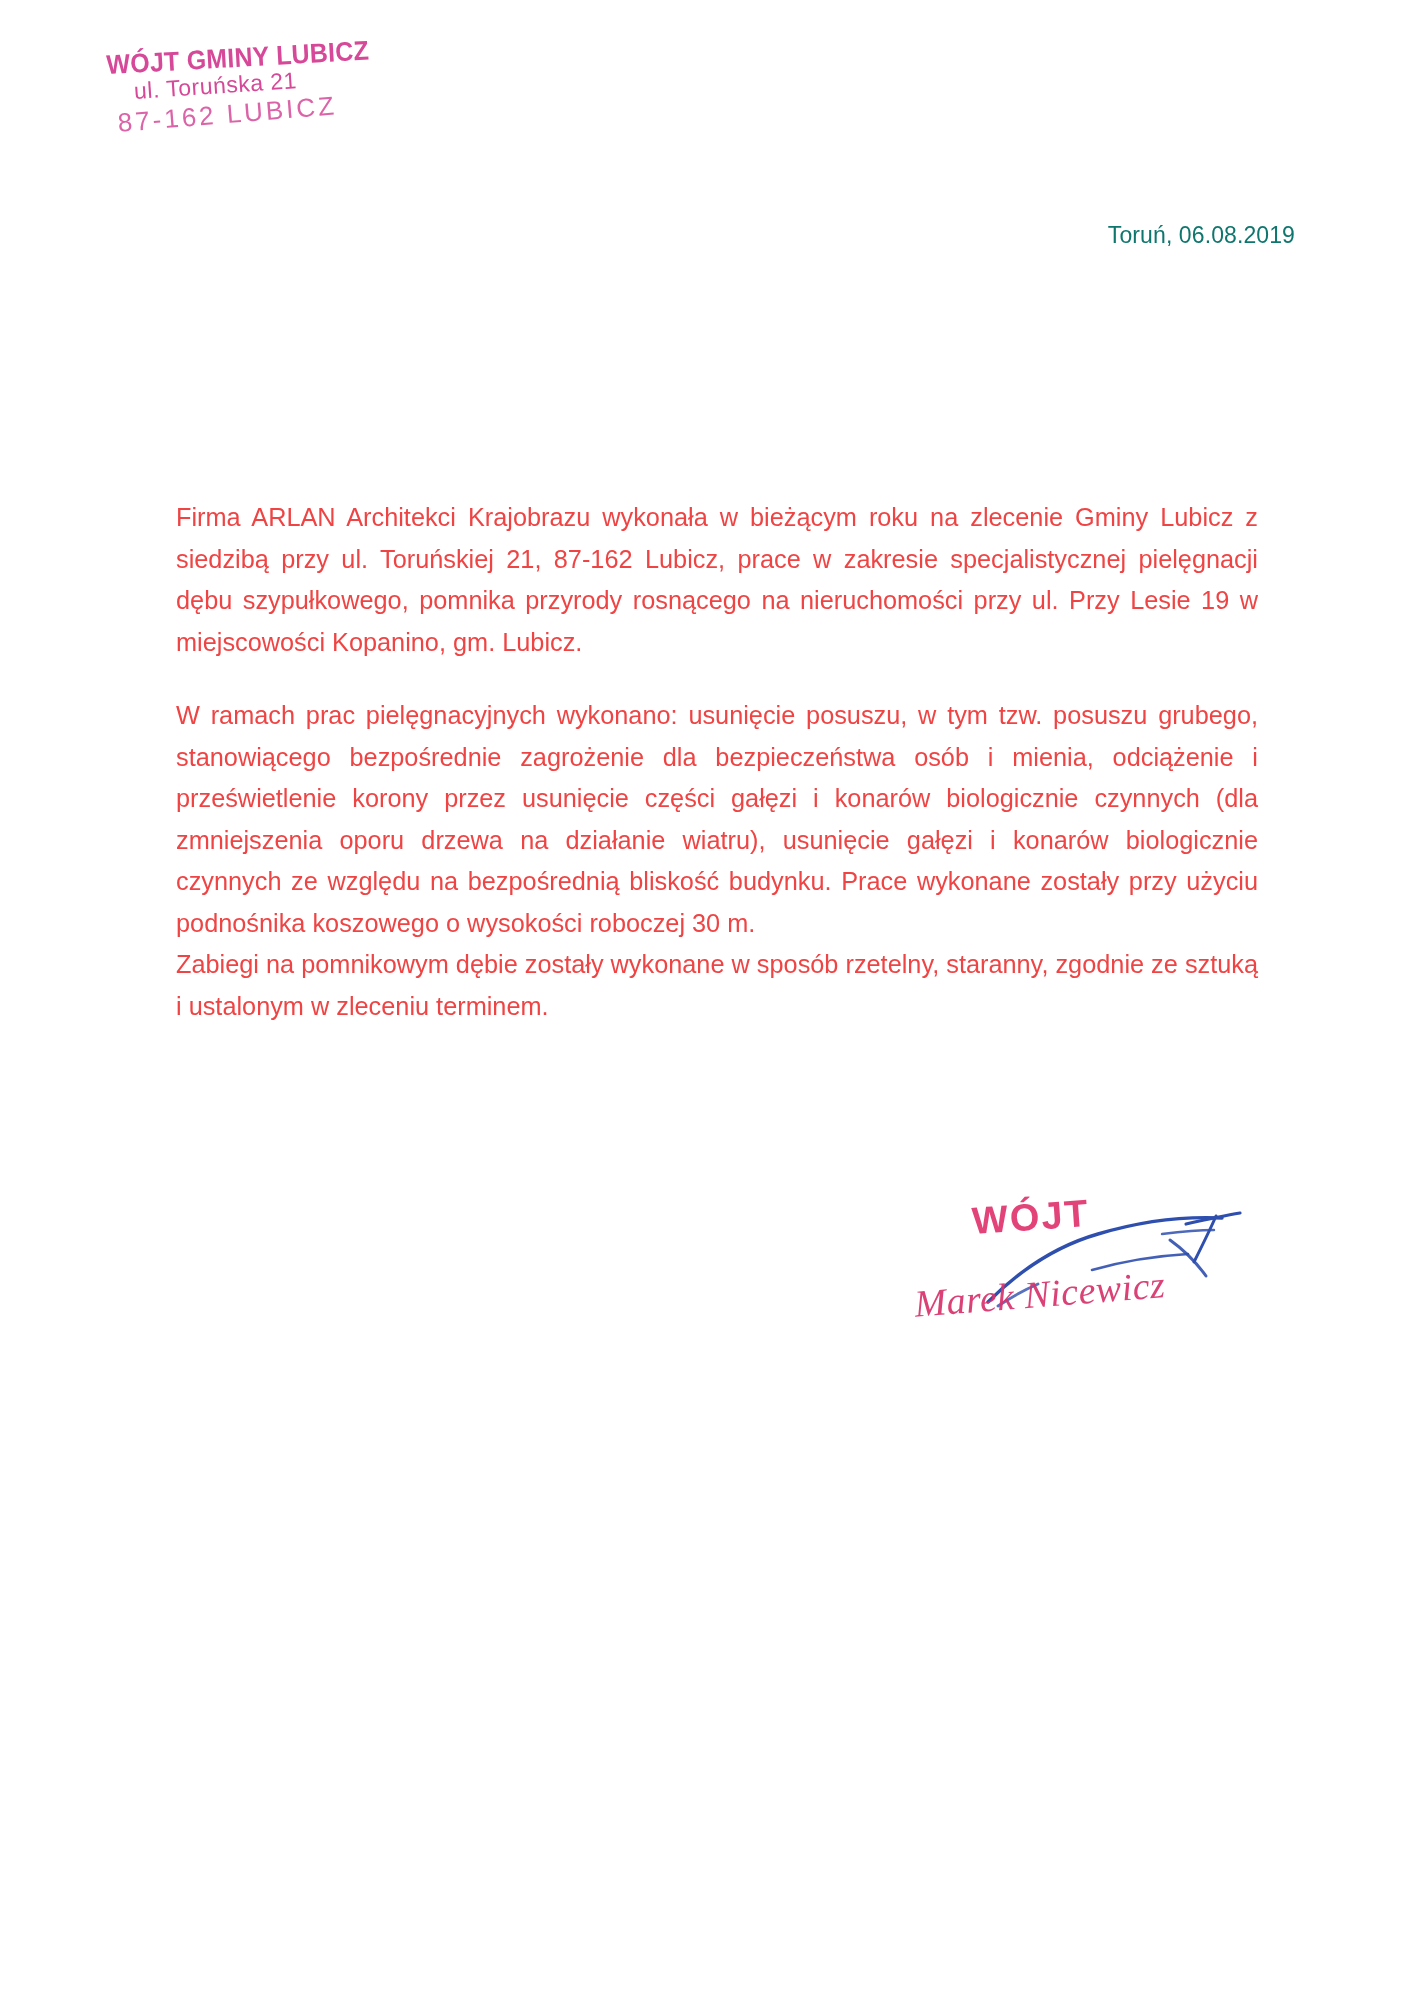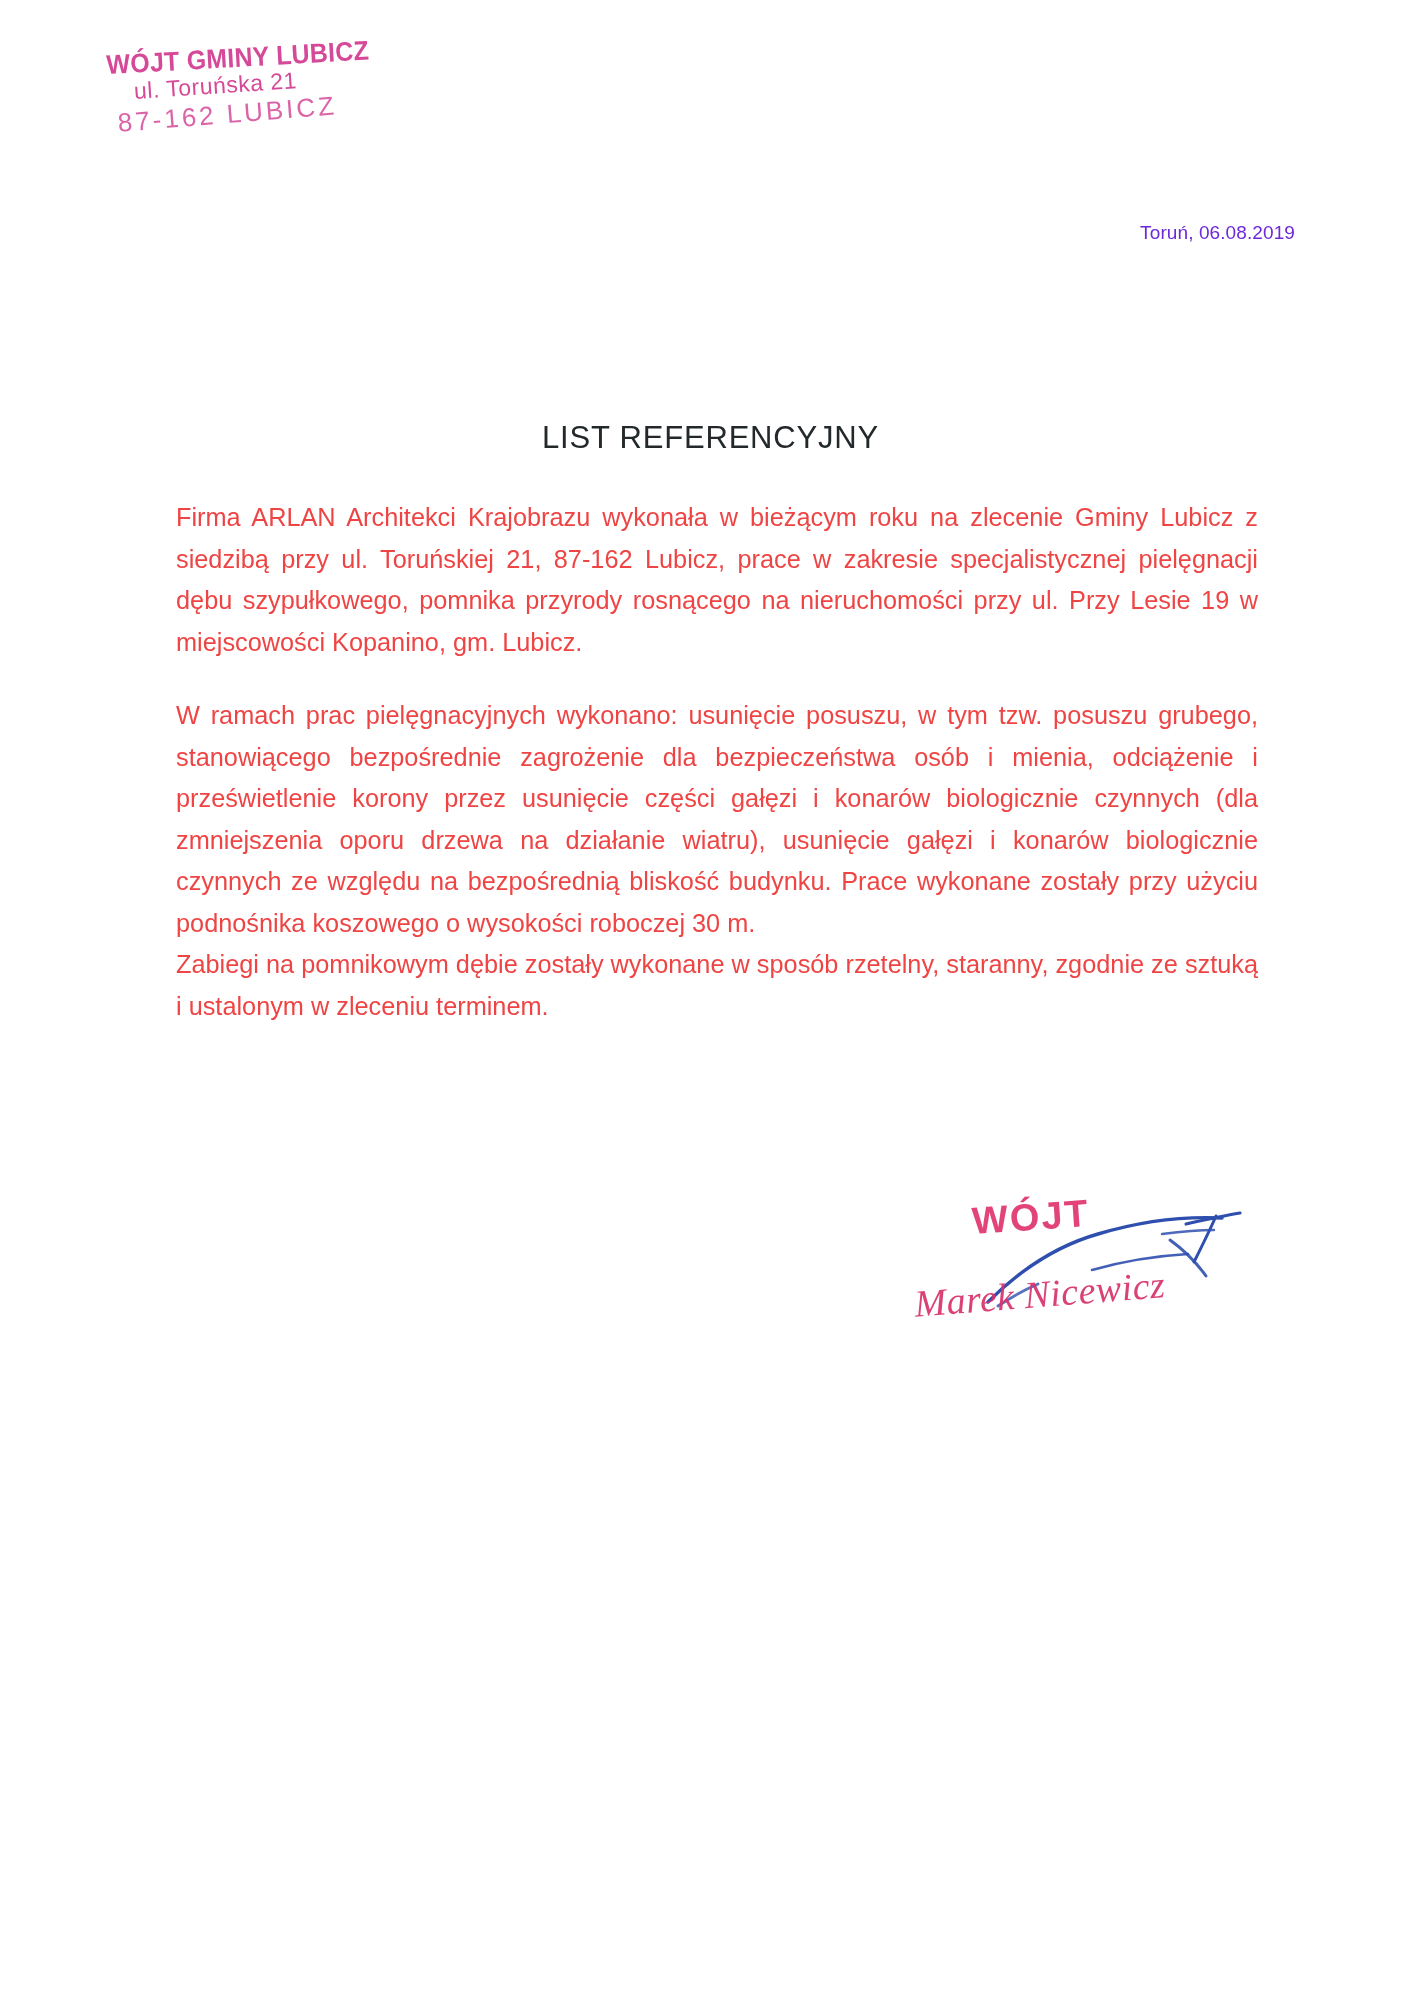--- a/index.html
+++ b/index.html
@@ -62,23 +62,23 @@
     transform: rotate(-1.4deg);
     transform-origin: left center;
     opacity: 0.75;
   }
 
   
   .date-line {
     position: absolute;
     right: 126px;
     top: 222px;
-    font-size: 19px;
+    font-size: 23px;
     letter-spacing: 0.1px;
-    color: #6d28d9;
+    color: #0f766e;
     white-space: nowrap;
   }
 
   
   .doc-title {
     position: absolute;
     left: 0;
     right: 0;
     top: 420px;
     text-align: center;
@@ -162,21 +162,20 @@
 <div class="page">
 
   <div class="office-stamp">
     <div class="ln ln1">WÓJT GMINY LUBICZ</div>
     <div class="ln ln2">ul. Toruńska 21</div>
     <div class="ln ln3">87-162 LUBICZ</div>
   </div>
 
   <div class="date-line">Toruń,  06.08.2019</div>
 
-  <div class="doc-title">LIST REFERENCYJNY</div>
 
   <div class="body-block">
     <p class="para">Firma ARLAN Architekci Krajobrazu wykonała w bieżącym roku na zlecenie Gminy Lubicz z siedzibą przy ul. Toruńskiej 21, 87-162 Lubicz, prace w zakresie specjalistycznej pielęgnacji dębu szypułkowego, pomnika przyrody rosnącego na nieruchomości przy ul. Przy Lesie 19 w miejscowości Kopanino, gm. Lubicz.</p>
     <p class="para">W ramach prac pielęgnacyjnych wykonano: usunięcie posuszu, w tym tzw. posuszu grubego, stanowiącego bezpośrednie zagrożenie dla bezpieczeństwa osób i mienia, odciążenie i prześwietlenie korony przez usunięcie części gałęzi i konarów biologicznie czynnych (dla zmniejszenia oporu drzewa na działanie wiatru), usunięcie gałęzi i konarów biologicznie czynnych ze względu na bezpośrednią bliskość budynku. Prace wykonane zostały przy użyciu podnośnika koszowego o wysokości roboczej 30 m.</p>
     <p class="para tight">Zabiegi na pomnikowym dębie zostały wykonane w sposób rzetelny, staranny, zgodnie ze sztuką i  ustalonym w zleceniu terminem.</p>
   </div>
 
   <div class="signature-area">
 
     <div class="sig-stamp-wojt">WÓJT</div>

